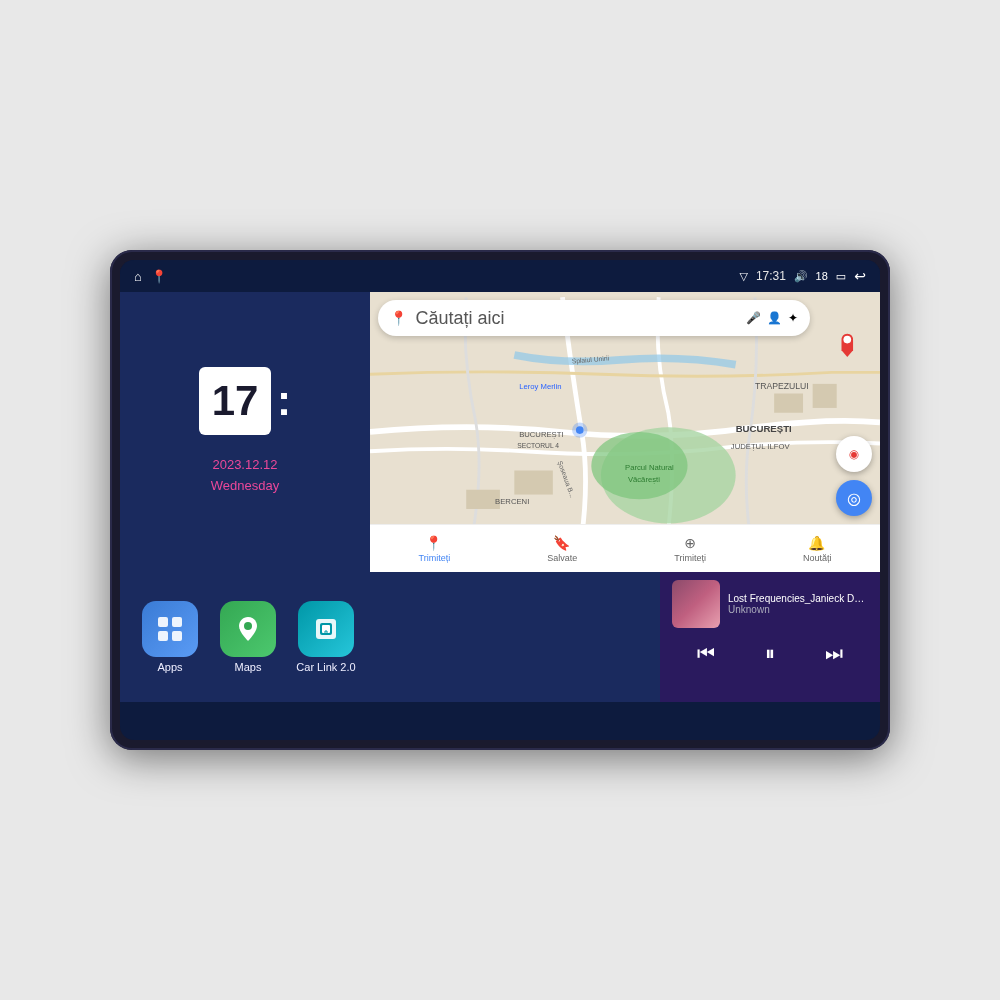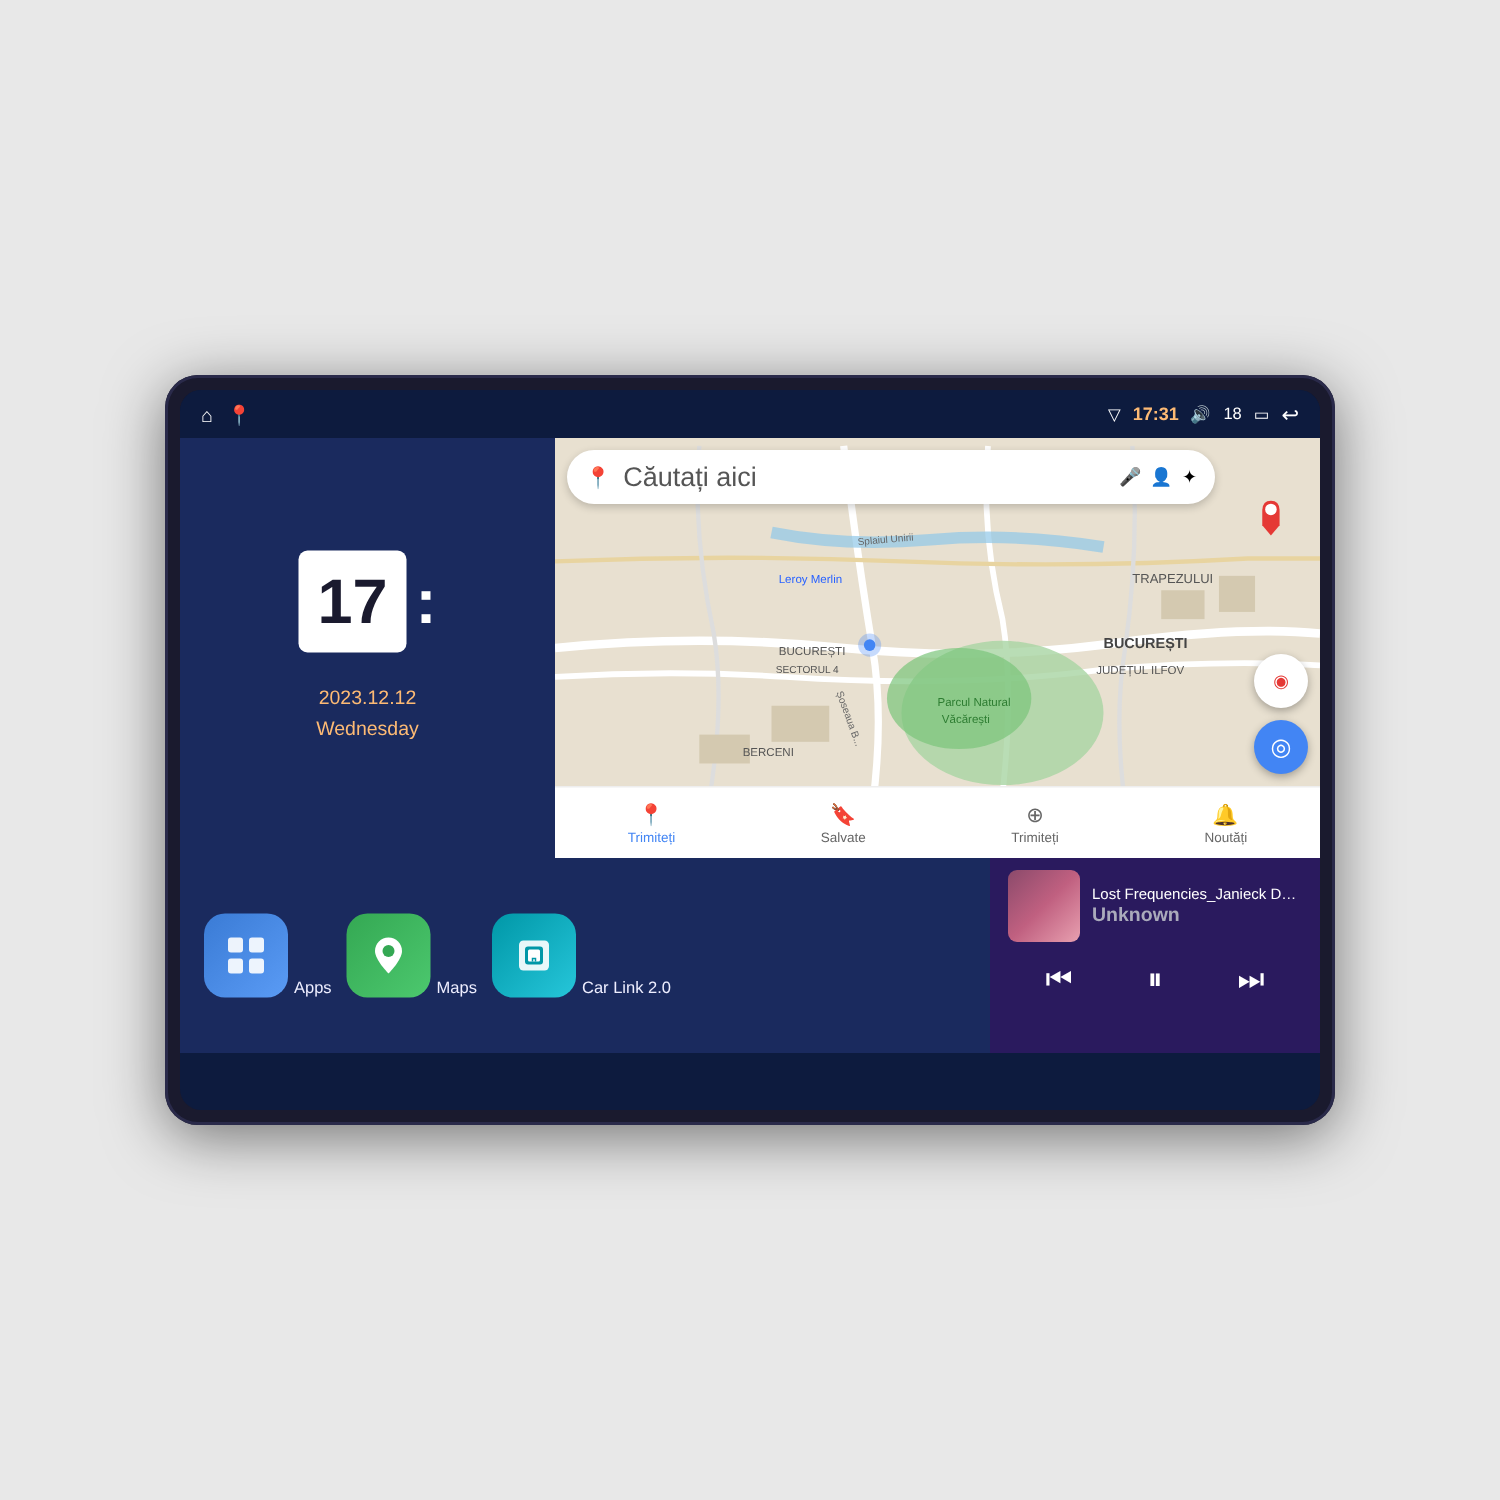--- a/index.html
+++ b/index.html
@@ -59,22 +59,22 @@
       color: #fff;
     }
 
     .status-icon {
       color: #fff;
       font-size: 13px;
     }
 
     .status-time {
       font-size: 12px;
-      color: #fdba74;
-      font-weight: 700;
+      color: #e5e5e5;
+      font-weight: 400;
     }
 
     
     .main-content {
       flex: 1;
       display: flex;
       flex-direction: column;
       overflow: hidden;
     }
 
@@ -119,21 +119,21 @@
     }
 
     .clock-colon {
       font-size: 42px;
       font-weight: bold;
       color: #fff;
     }
 
     .clock-date {
       text-align: center;
-      color: #fdba74;
+      color: #ec4899;
       font-size: 13px;
       line-height: 1.6;
     }
 
     
     .map-panel {
       flex: 1;
       background: #e8e0d0;
       position: relative;
       overflow: hidden;
@@ -224,22 +224,22 @@
       flex: 1;
       display: flex;
       align-items: center;
       justify-content: flex-start;
       padding: 8px 16px;
       gap: 10px;
     }
 
     .app-item {
       display: flex;
-      flex-direction: row;
-      align-items: flex-end;
+      flex-direction: column;
+      align-items: center;
       gap: 4px;
       cursor: pointer;
       min-width: 68px;
     }
 
     .app-icon-wrapper {
       width: 56px;
       height: 56px;
       border-radius: 14px;
       display: flex;
@@ -292,23 +292,22 @@
 
     .music-title {
       font-size: 10px;
       color: #fff;
       white-space: nowrap;
       overflow: hidden;
       text-overflow: ellipsis;
     }
 
     .music-artist {
-      font-size: 13px;
+      font-size: 10px;
       color: #aab;
-      font-weight: bold;
     }
 
     .music-controls {
       display: flex;
       align-items: center;
       justify-content: space-around;
     }
 
     .music-btn {
       color: #fff;

